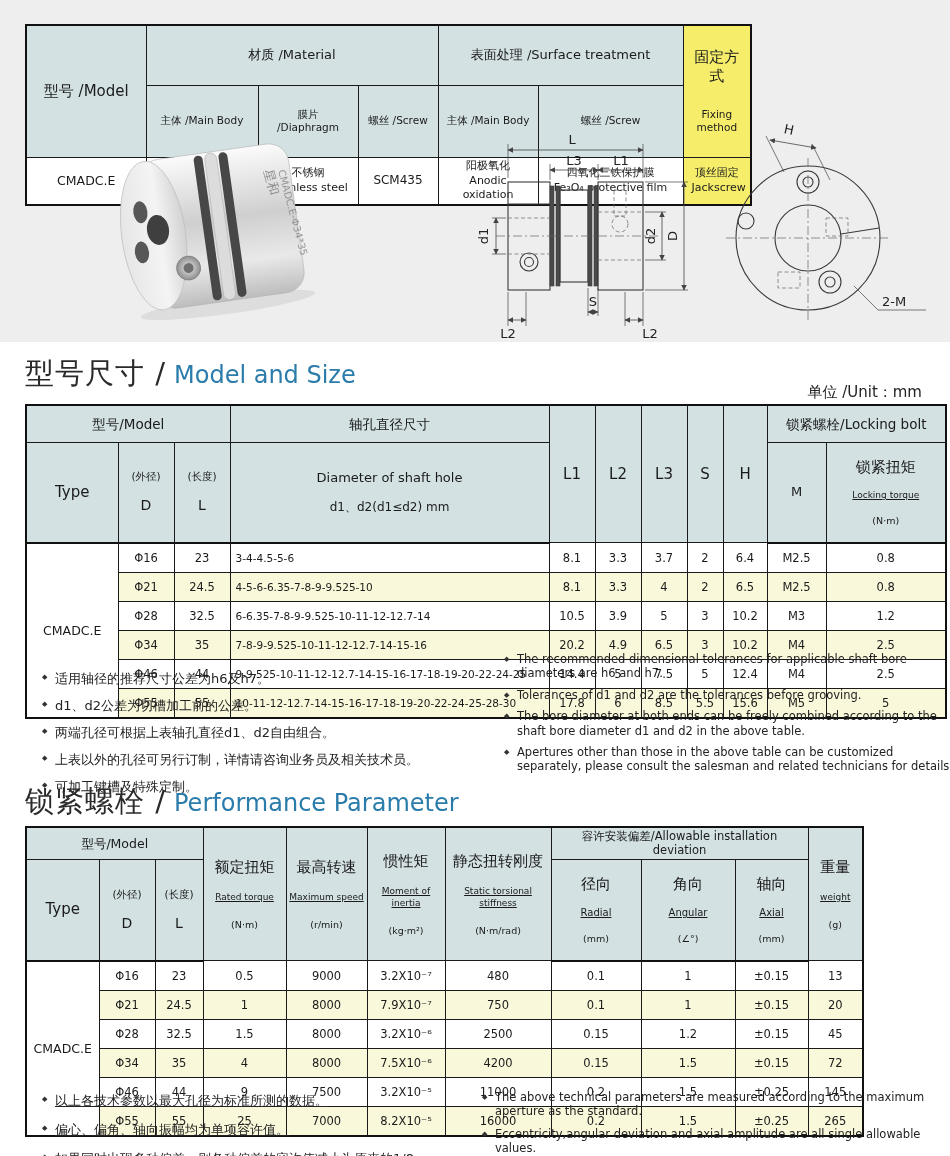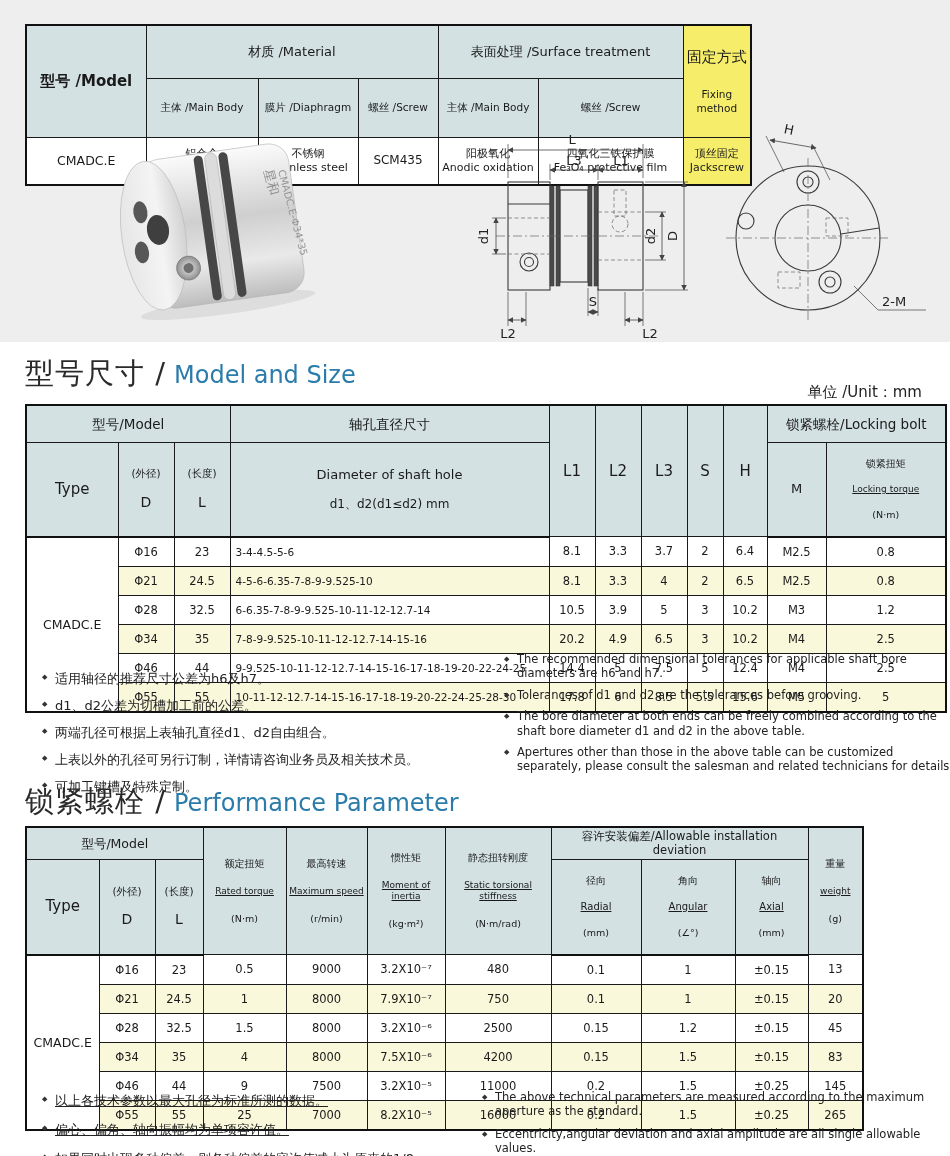--- a/index.html
+++ b/index.html
@@ -6,24 +6,24 @@
   body{
     width:950px;height:1156px;position:relative;overflow:hidden;
     background:#ffffff;color:#1a1a1a;
     font-family:"DejaVu Sans","Liberation Sans",sans-serif;
   }
   
   .top-band{position:absolute;left:0;top:0;width:950px;height:342px;background:#eeeeee;}
 
   
   .spec-table{position:absolute;left:25px;top:24px;width:725px;border-collapse:collapse;table-layout:fixed;border:2px solid #111;}
-  .spec-table th,.spec-table td{border:1px solid #1a1a1a;text-align:center;vertical-align:middle;padding:1px 2px;white-space:pre-line;line-height:1.3;}
+  .spec-table th,.spec-table td{border:1px solid #1a1a1a;text-align:center;vertical-align:middle;padding:1px 8px;white-space:pre-line;line-height:1.3;}
   .spec-table th{background:#d3e1e3;font-weight:normal;}
   .spec-table td{background:#ffffff;font-size:11px;height:44px;}
-  .spec-table .h-model{font-size:15px;font-weight:bold;}
+  .spec-table .h-model{font-size:15px;}
   .spec-table .h1{font-size:13px;height:22px;}
   .spec-table .h2{font-size:10.5px;height:25px;}
   .spec-table .yellow{background:#f6ee6b !important;}
   .spec-table .fix-zh{display:block;font-size:15px;}
   .spec-table .fix-en{display:block;font-size:10.5px;}
 
   
   .sec-title{position:absolute;left:25px;display:flex;align-items:baseline;white-space:nowrap;}
   .sec-title .zh{font-size:29px;color:#2a2a2a;letter-spacing:1px;}
   .sec-title .en{font-size:24px;color:#2b7cab;margin-left:8px;}
@@ -33,21 +33,21 @@
 
   
   .data-table{position:absolute;border-collapse:collapse;table-layout:fixed;border:2px solid #111;}
   .data-table th{background:#d3e1e3;font-weight:normal;border:1px solid #1a1a1a;text-align:center;vertical-align:middle;padding:1px 2px;white-space:pre-line;line-height:1.25;}
   .data-table td{border:1px solid #1a1a1a;text-align:center;vertical-align:middle;padding:1px 3px;background:#fff;}
   .data-table thead tr:last-child th{border-bottom:2px solid #111;}
   .data-table tbody td{height:26px;font-size:11.5px;}
   .data-table tbody tr:nth-child(even) td{background:#faf8da;}
   .data-table tbody td.lead{background:#ffffff !important;font-size:12.5px;}
   .data-table tbody td.left{text-align:left;padding-left:5px;font-size:10.5px;margin-left:21px;}
-  .t-zh{display:block;font-size:10px;}
+  .t-zh{display:block;font-size:15px;}
   .t-en{display:block;font-size:9px;text-decoration:underline;}
   .t-u{display:block;font-size:9.5px;}
 
   
   .size-table{left:25px;top:404px;width:920px;}
   .size-table .r1 th{height:34px;font-size:13.5px;}
   .size-table .r1 th.dim{font-size:15px;}
   .size-table .r2 th{height:46px;font-size:11px;}
   .size-table .r2 th.type{font-size:15px;}
   .size-table .sh-en1{display:block;font-size:13px;}
@@ -527,21 +527,21 @@
       <tr>
         <td>Φ34</td>
         <td>35</td>
         <td>4</td>
         <td>8000</td>
         <td>7.5X10⁻⁶</td>
         <td>4200</td>
         <td>0.15</td>
         <td>1.5</td>
         <td>±0.15</td>
-        <td>83</td>
+        <td>72</td>
       </tr>
       <tr>
         <td>Φ46</td>
         <td>44</td>
         <td>9</td>
         <td>7500</td>
         <td>3.2X10⁻⁵</td>
         <td>11000</td>
         <td>0.2</td>
         <td>1.5</td>

